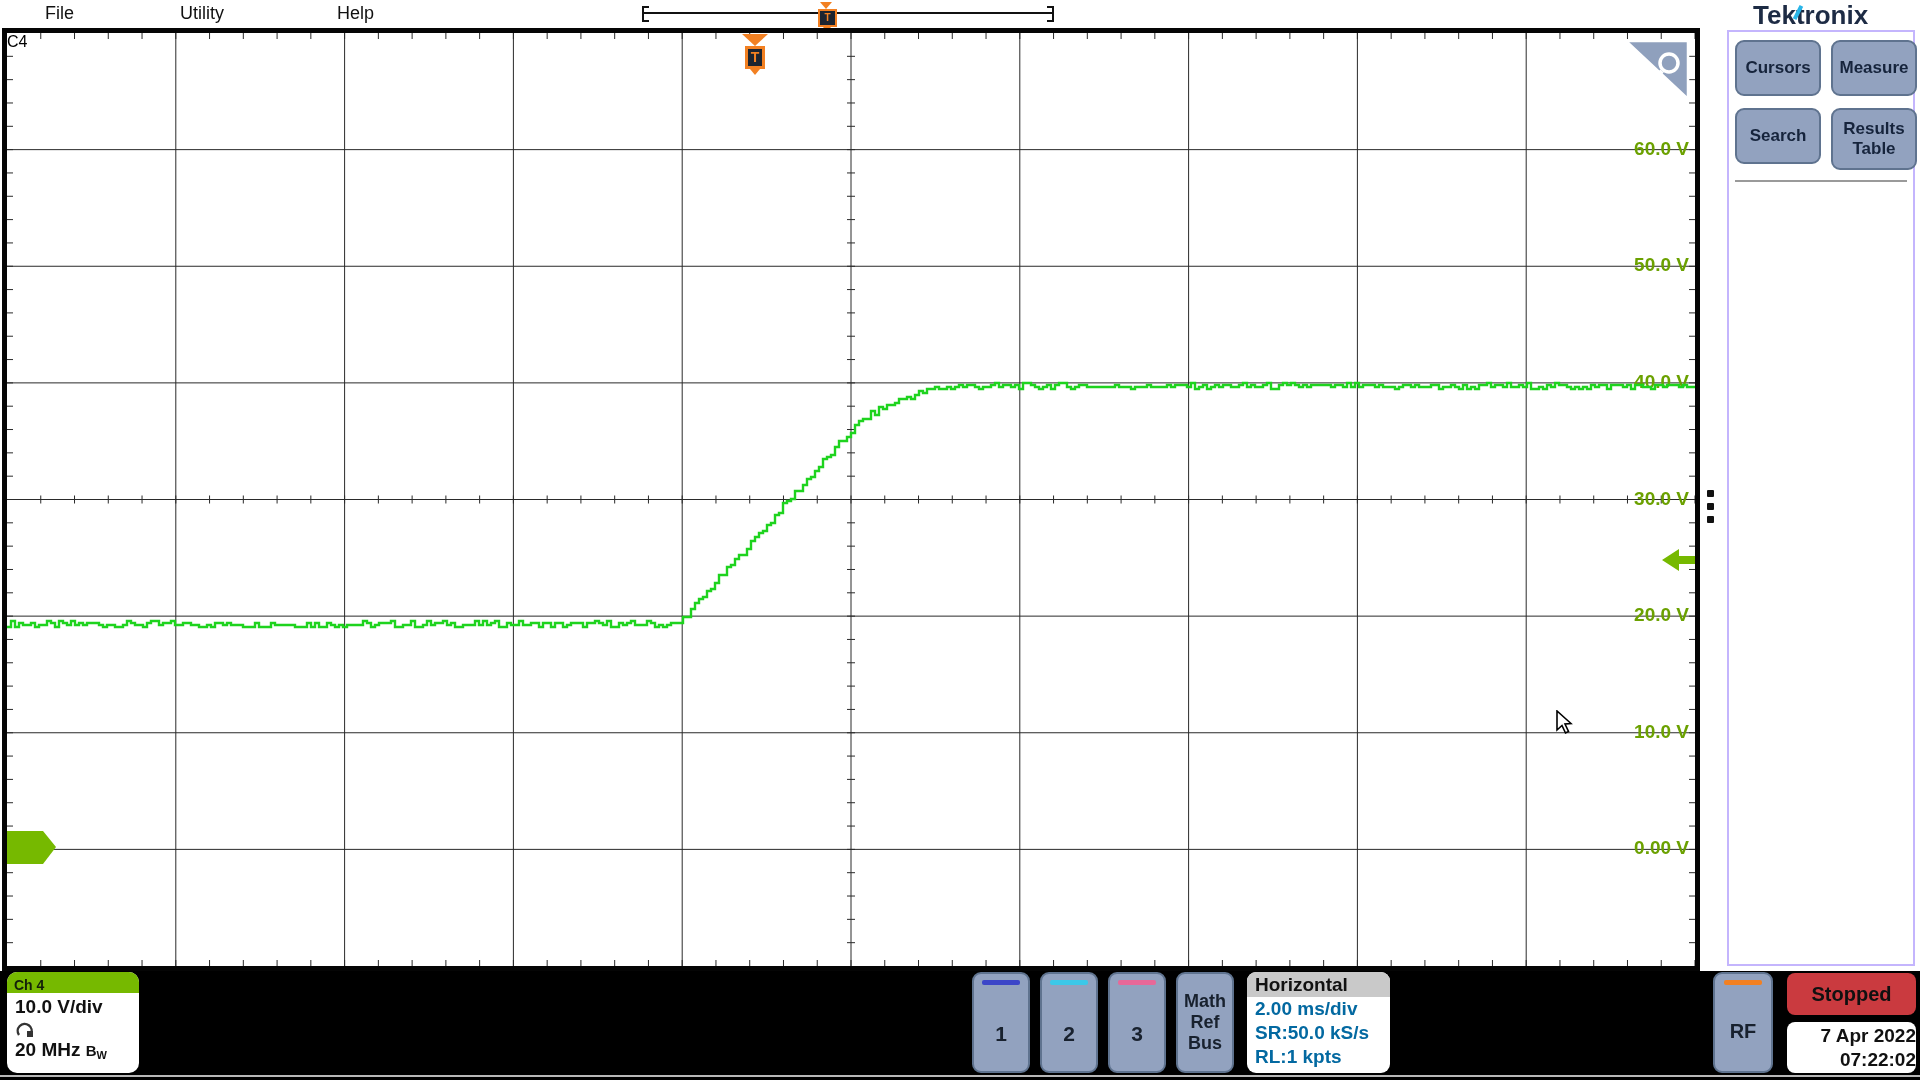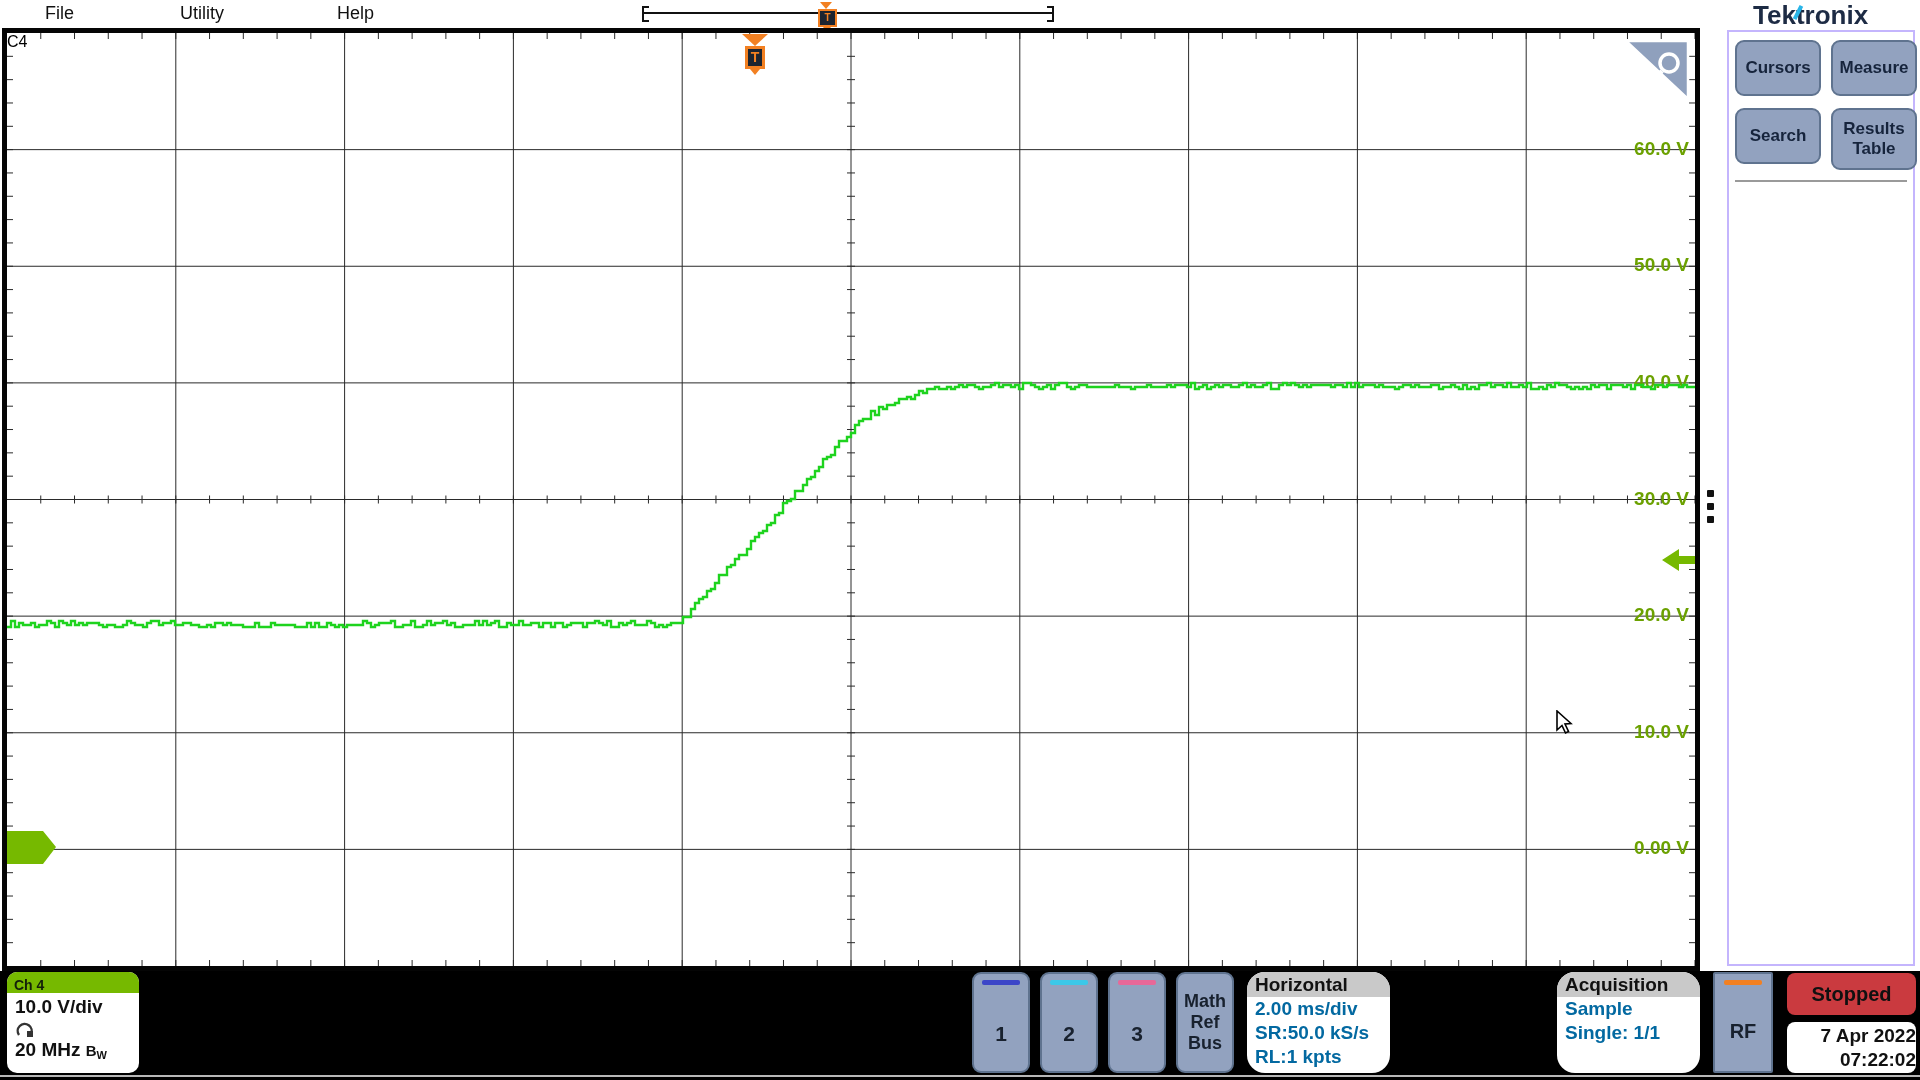--- a/index.html
+++ b/index.html
@@ -36,39 +36,39 @@
   .rp-btn{position:absolute;width:86px;height:56px;background:#92a2bf;border:2px solid #5f738f;border-radius:9px;
     color:#16243c;font-size:17px;font-weight:600;display:flex;align-items:center;justify-content:center;
     text-align:center;box-sizing:border-box;line-height:20px;cursor:pointer;}
   #rp-sep{position:absolute;left:6px;top:148px;width:172px;height:0;border-top:2px solid #9a9a9a;}
   
   #logo{position:absolute;left:1753px;top:0px;font-size:26px;font-weight:bold;color:#1d2b44;letter-spacing:0px;}
   #logo .kslash{position:absolute;left:43px;top:5px;width:4px;height:15px;background:#29b5e8;transform:rotate(27deg);}
   
   #bottom-bar{position:absolute;left:0;top:971px;width:1920px;height:109px;background:#000;}
   #bottom-line{position:absolute;left:0;top:104px;width:1920px;height:2px;background:#b8b8b8;}
-  .panel{position:absolute;top:1px;height:101px;background:#fff;border-radius:18px;overflow:hidden;box-sizing:border-box;}
+  .panel{position:absolute;top:1px;height:101px;background:#fff;border-radius:9px;overflow:hidden;box-sizing:border-box;}
   .panel .hdr{height:25px;background:#c9c9c9;font-size:19px;font-weight:bold;color:#111;padding-left:8px;line-height:25px;position:relative;}
   .panel .bodyln{font-size:19px;font-weight:bold;color:#0369a1;padding-left:8px;line-height:24px;}
   .chbtn{position:absolute;top:1px;width:58px;height:101px;background:#92a2bf;border:2px solid #5f738f;
     border-radius:9px;box-sizing:border-box;cursor:pointer;}
   .chbtn .stripe{position:absolute;left:8px;top:6px;width:38px;height:5px;border-radius:2px;}
   .chbtn .num{position:absolute;width:100%;top:48px;text-align:center;font-size:21px;font-weight:600;color:#18212e;}
   #ch4-panel{position:absolute;left:7px;top:1px;width:132px;height:101px;background:#fff;border-radius:10px;overflow:hidden;}
   #ch4-hdr{height:21px;background:#76b900;font-size:14px;font-weight:600;color:#13200a;padding-left:7px;line-height:27px;}
   #ch4-panel .bodyln{font-size:19px;font-weight:bold;color:#111;padding-left:8px;line-height:23px;}
   #bw-sub{font-size:11px;vertical-align:-3px;font-weight:bold;}
   #math-btn{display:flex;flex-direction:column;align-items:center;justify-content:center;
     font-size:18px;font-weight:700;color:#18212e;line-height:21px;text-align:center;}
   #trig-badge{position:absolute;right:10px;top:3px;width:32px;height:19px;background:#76b900;border:1px solid #2a3a00;
     border-radius:3px;font-size:15px;font-weight:bold;color:#111;text-align:center;line-height:19px;}
   #trig-body{display:flex;align-items:center;gap:14px;padding:8px 0 0 8px;}
   #trig-level{font-size:20px;font-weight:bold;color:#111;}
   #rf-btn{position:absolute;left:1713px;top:1px;width:60px;height:101px;background:#92a2bf;border:2px solid #5f738f;
-    border-radius:2px;box-sizing:border-box;cursor:pointer;}
+    border-radius:9px;box-sizing:border-box;cursor:pointer;}
   #rf-btn .stripe{position:absolute;left:9px;top:6px;width:38px;height:5px;border-radius:2px;background:#f28022;}
   #rf-btn .num{position:absolute;width:100%;top:46px;text-align:center;font-size:20px;font-weight:600;color:#18212e;}
   #stopped{position:absolute;left:1787px;top:2px;width:129px;height:42px;background:#ca3a3f;border-radius:8px;
     display:flex;align-items:center;justify-content:center;font-size:20px;font-weight:bold;color:#101010;}
   #datetime{position:absolute;left:1787px;top:51px;width:129px;height:51px;background:#fff;border-radius:8px;
     display:flex;flex-direction:column;align-items:flex-end;justify-content:center;
     font-size:19px;font-weight:bold;color:#111;line-height:24px;}
 </style>
 </head>
 <body>
@@ -471,27 +471,20 @@
   <div class="panel" style="left:1247px;width:143px;">
     <div class="hdr">Horizontal</div>
     <div id="horiz-body">
         <div class="bodyln">2.00 ms/div</div>
         <div class="bodyln">SR:50.0 kS/s</div>
         <div class="bodyln">RL:1 kpts</div>
       </div>
   </div>
 
 
-  <div class="panel" style="left:1557px;width:143px;">
-    <div class="hdr">Acquisition</div>
-    <div id="acq-body">
-        <div class="bodyln">Sample</div>
-        <div class="bodyln">Single: 1/1</div>
-      </div>
-  </div>
 
   <div id="rf-btn">
     <div class="stripe"></div>
     <div class="num">RF</div>
   </div>
 
   <div id="stopped">Stopped</div>
   <div id="datetime">
     <span>7 Apr 2022</span>
     <span>07:22:02</span>

